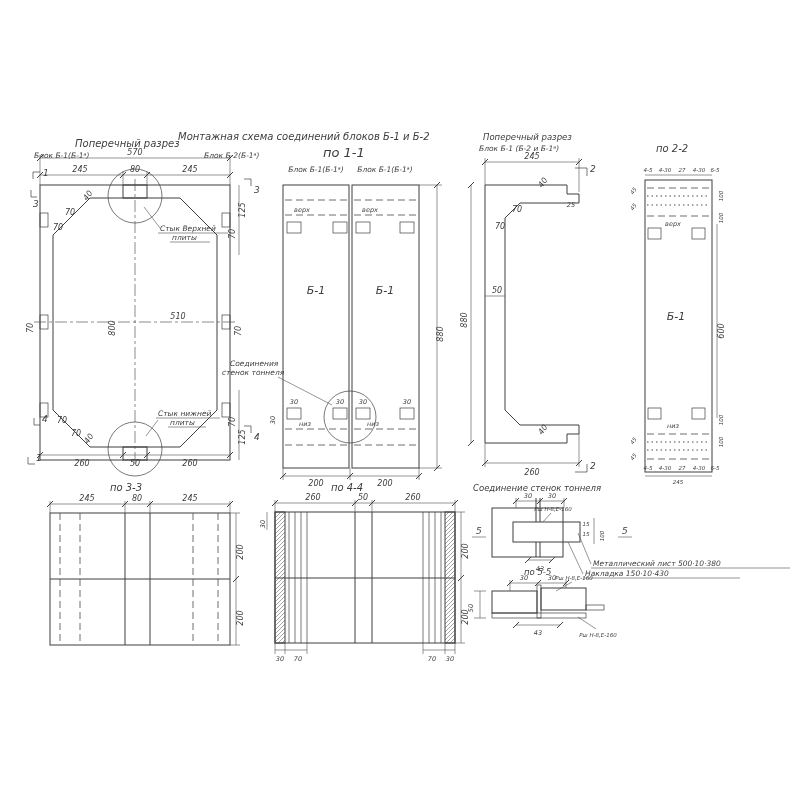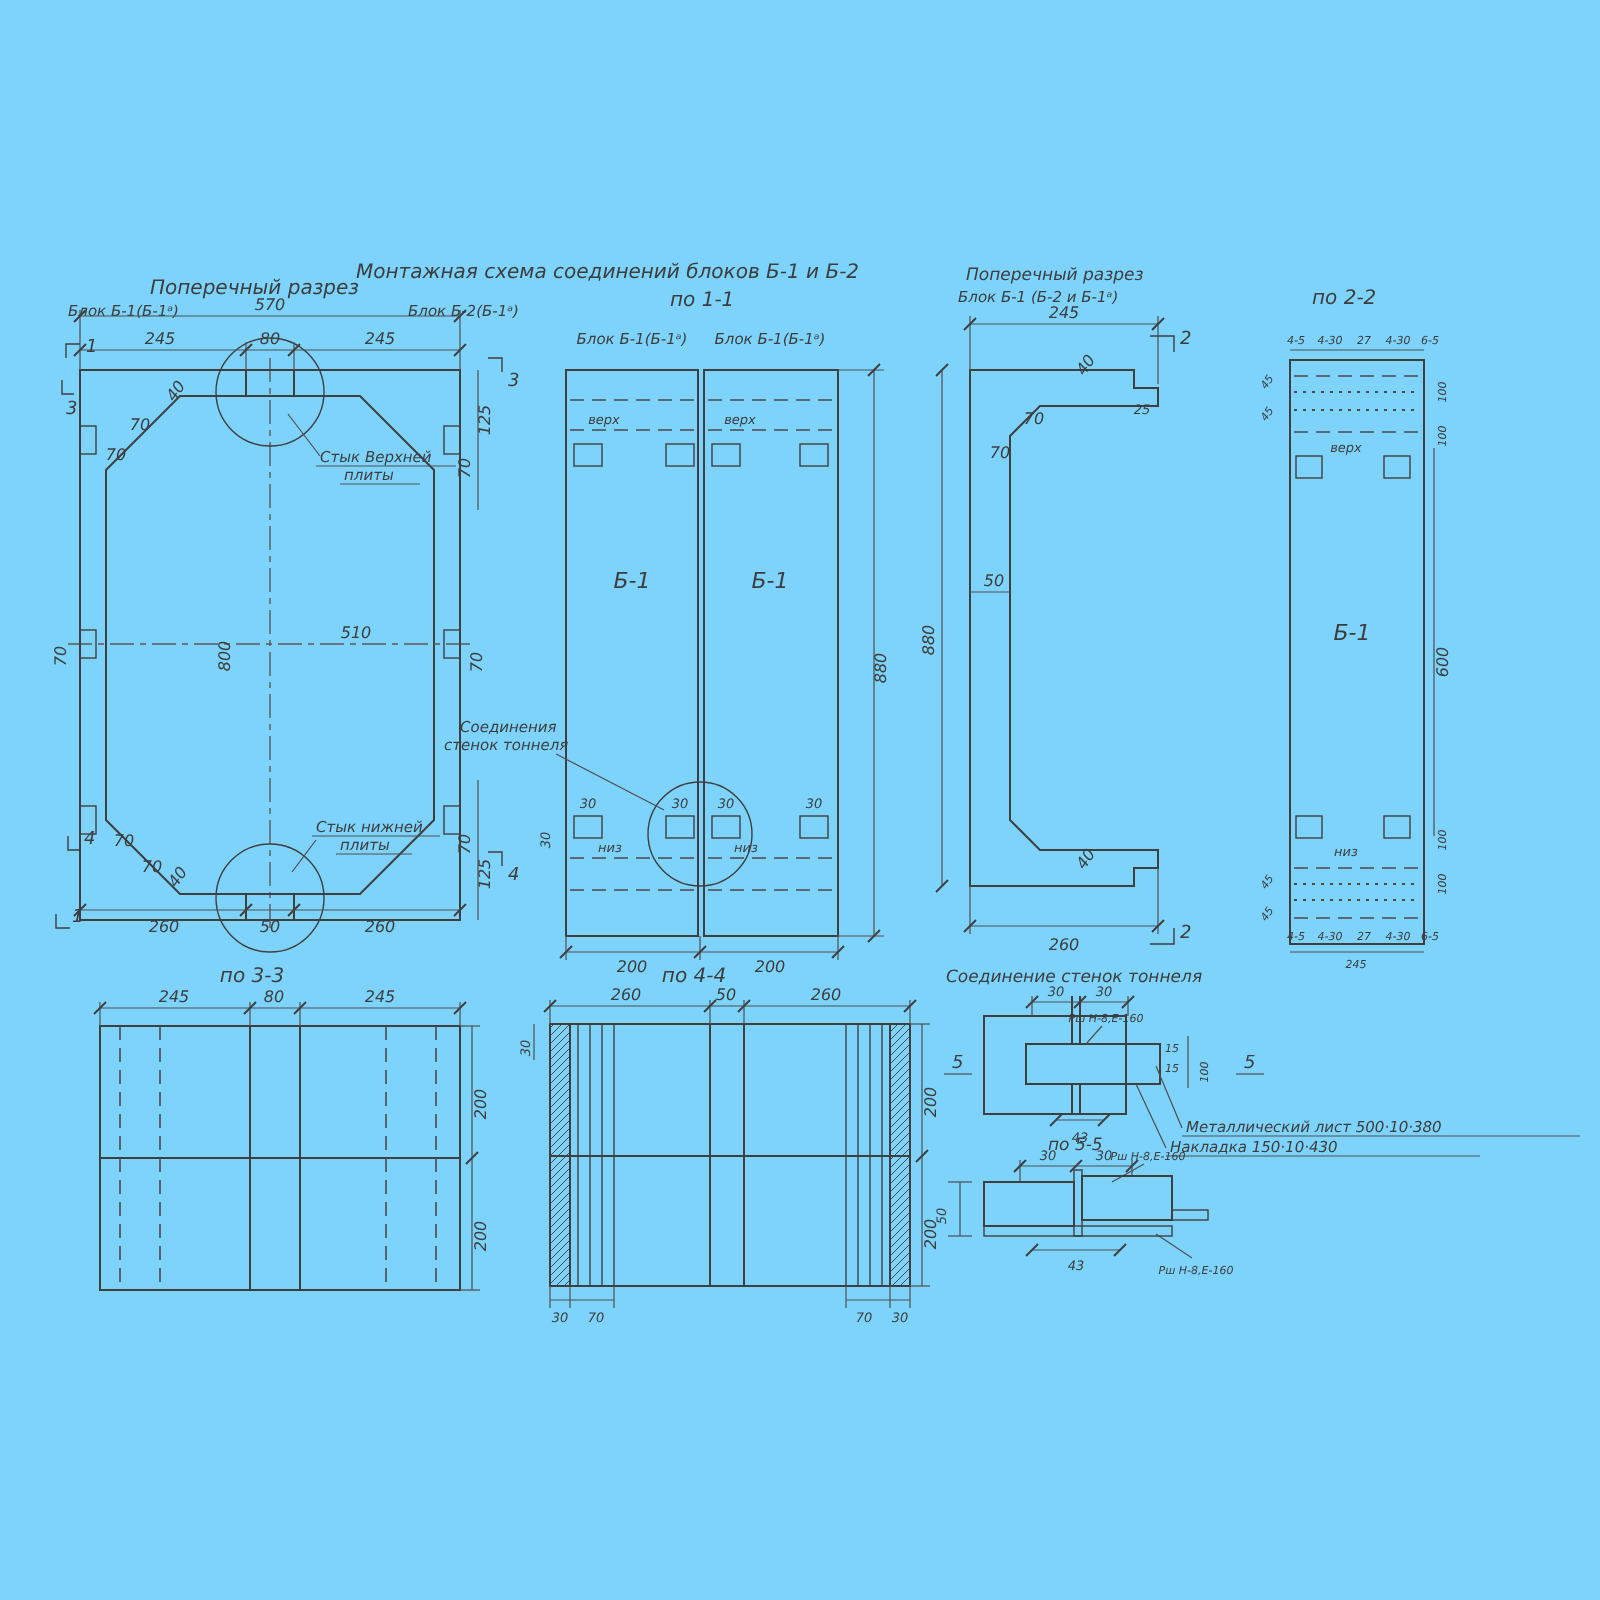--- a/index.html
+++ b/index.html
@@ -1,16 +1,16 @@
 <!DOCTYPE html>
 <html><head>
 <meta charset="utf-8">
 <style>
   html,body{margin:0;padding:0;background:#e9e9e7;}
-  .sheet{position:relative;width:800px;height:800px;background:#7dd3fc;overflow:hidden;
+  .sheet{position:relative;width:800px;height:800px;background:#ffffff;overflow:hidden;
          font-family:"DejaVu Sans",sans-serif;}
   .abs{position:absolute;overflow:visible;}
   .lbl{position:absolute;font-style:italic;color:#3d3d3d;white-space:nowrap;}
   svg text{font-family:"DejaVu Sans",sans-serif;font-style:italic;fill:#3d3d3d;}
   .ln{stroke:#3f3f3f;fill:none;stroke-width:1;}
   .thin{stroke-width:0.7;}
   .cl{stroke:#5a5a5a;fill:none;stroke-width:0.7;stroke-dasharray:12 3 3 3;}
   .dash{stroke:#4a4a4a;fill:none;stroke-width:0.8;stroke-dasharray:7 4;}
   .dot{stroke:#4a4a4a;fill:none;stroke-width:1;stroke-dasharray:1.5 3;}
   .dim{stroke:#4f4f4f;fill:none;stroke-width:0.6;}
@@ -34,21 +34,21 @@
       <pattern id="hatch" width="6" height="6" patternUnits="userSpaceOnUse">
         <path d="M0,6 L6,0" stroke="#4a4a4a" stroke-width="0.6"></path>
       </pattern>
       <pattern id="hatch2" width="4" height="4" patternUnits="userSpaceOnUse">
         <path d="M0,4 L4,0" stroke="#4a4a4a" stroke-width="0.5"></path>
       </pattern>
     </defs>
   </svg>
 
   <span class="lbl" style="left:178px;top:131px;font-size:10px">Монтажная схема соединений блоков Б-1 и Б-2</span>
-  <span class="lbl" style="left:335px;top:145px;font-size:10px">по 1-1</span>
+  <span class="lbl" style="left:323px;top:145px;font-size:13px">по 1-1</span>
 
   <svg class="abs" style="left:20px;top:135px" width="250" height="345" viewBox="0 0 250 345">
     <text class="t" x="55" y="12">Поперечный разрез</text>
     <text class="s" x="14" y="23">Блок Б-1(Б-1ᵃ)</text>
     <text class="s" x="184" y="23">Блок Б-2(Б-1ᵃ)</text>
 
     <g class="ln">
       <rect x="20" y="50" width="190" height="275"></rect>
       <polygon points="70,63 160,63 197,100 197,275 160,312 70,312 33,275 33,100"></polygon>
     </g>

